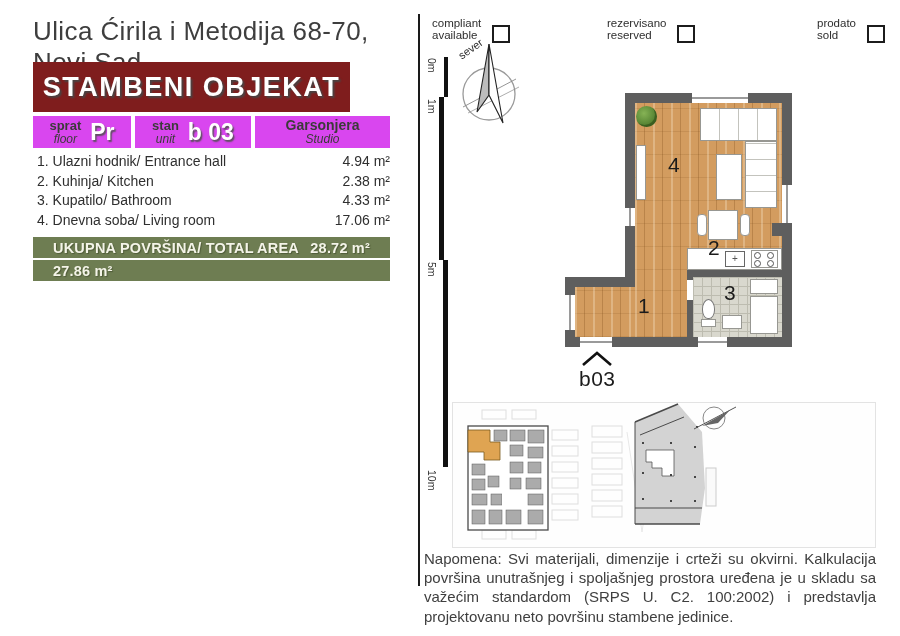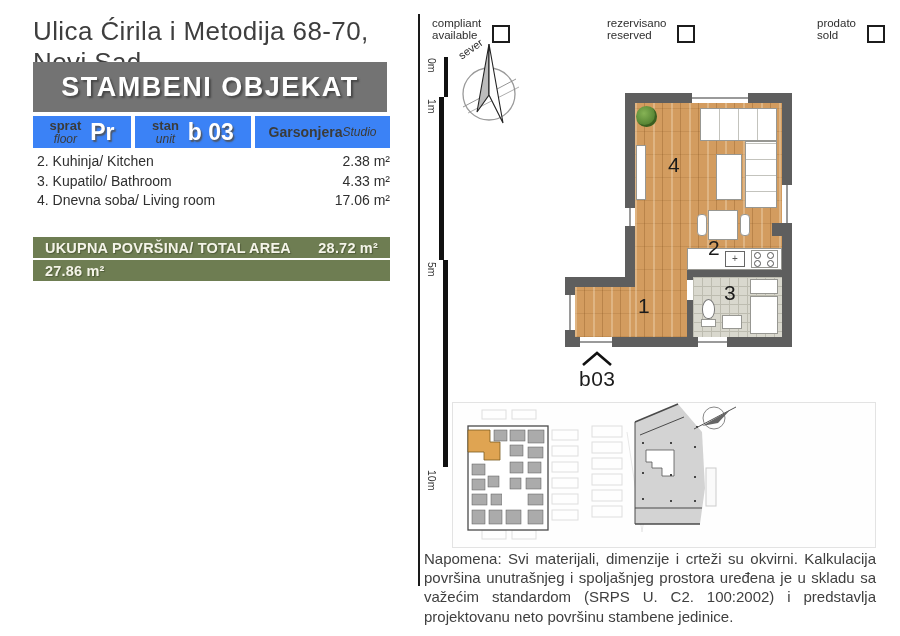--- a/index.html
+++ b/index.html
@@ -2,42 +2,42 @@
 <html><head>
 <meta charset="utf-8">
 <style>
   html,body{margin:0;padding:0;background:#fff;}
   .page{position:relative;width:900px;height:636px;background:#fff;overflow:hidden;
         font-family:"Liberation Sans", sans-serif;color:#333;}
 
   
   .address{position:absolute;left:33px;top:16px;width:380px;font-size:26px;
            letter-spacing:.4px;color:#3e3e3e;}
-  .banner{position:absolute;left:33px;top:62px;width:354px;height:50px;background:#737373;
+  .banner{position:absolute;left:33px;top:62px;width:317px;height:50px;background:#7f1d1d;
           display:flex;align-items:center;justify-content:center;}
   .banner span{font-size:27px;font-weight:bold;color:#fff;letter-spacing:1.5px;
           text-shadow:2px 2px 2px rgba(70,70,70,.95);}
   .spec-row{position:absolute;left:33px;top:116px;width:357px;height:32px;display:flex;gap:4px;}
-  .spec-box{background:#3b82f6;height:32px;display:flex;align-items:center;justify-content:center;}
+  .spec-box{background:#d946ef;height:32px;display:flex;align-items:center;justify-content:center;}
   .spec-box .lbl{display:flex;flex-direction:column;line-height:1.02;text-align:center;margin-right:9px;}
   .lbl .sr{font-size:13px;font-weight:bold;color:#3b3b39;}
   .lbl .en{font-size:12px;font-style:italic;color:#3b3b39;}
   .spec-val{font-size:23px;font-weight:bold;color:#fff;text-shadow:1.5px 1.5px 1.5px rgba(80,80,80,.9);}
-  .box-floor{width:98px;}  .box-unit{width:116px;}  .box-type{width:135px;flex-direction:row;line-height:1.05;}
+  .box-floor{width:98px;}  .box-unit{width:116px;}  .box-type{width:135px;flex-direction:column;line-height:1.05;}
   .box-type .sr{font-size:14px;font-weight:bold;color:#3b3b39;}
   .box-type .en{font-size:12px;font-style:italic;color:#3b3b39;}
 
   .room-list{position:absolute;left:37px;top:153px;width:353px;}
   .room-row{display:flex;justify-content:space-between;font-size:14px;color:#2f2f2f;height:19.5px;}
   .room-row .a{white-space:nowrap;}
   .room-row .v{white-space:nowrap;}
 
   .total-bar{position:absolute;left:33px;width:357px;height:21px;background:#6e7d52;
              display:flex;align-items:center;justify-content:space-between;
-             padding:0 12px;box-sizing:border-box;}
+             padding:0 20px;box-sizing:border-box;}
   .total-bar span{font-size:14.5px;font-weight:bold;color:#f4f4e8;letter-spacing:.2px;
              text-shadow:1px 1px 1px rgba(60,70,40,.6);white-space:nowrap;}
   .bar1{top:237px;} .bar2{top:260px;}
 
   
   .vdivider{position:absolute;left:418px;top:14px;width:2px;height:572px;background:#1a1a1a;}
 
   
   .legend-item{position:absolute;top:17px;display:flex;align-items:flex-start;}
   .legend-lines{display:flex;flex-direction:column;line-height:1.05;font-size:11.5px;color:#2e2e2e;}
@@ -105,20 +105,24 @@
       </span>
       <span class="spec-val">b 03</span>
     </div>
     <div class="spec-box box-type">
       <span class="sr">Garsonjera</span>
       <span class="en">Studio</span>
     </div>
   </div>
 
   <div class="room-list">
+    <div class="room-row">
+      <span class="a">1. Ulazni hodnik/ Entrance hall</span>
+      <span class="v">4.94 m²</span>
+    </div>
     <div class="room-row">
       <span class="a">2. Kuhinja/ Kitchen</span>
       <span class="v">2.38 m²</span>
     </div>
     <div class="room-row">
       <span class="a">3. Kupatilo/ Bathroom</span>
       <span class="v">4.33 m²</span>
     </div>
     <div class="room-row">
       <span class="a">4. Dnevna soba/ Living room</span>

